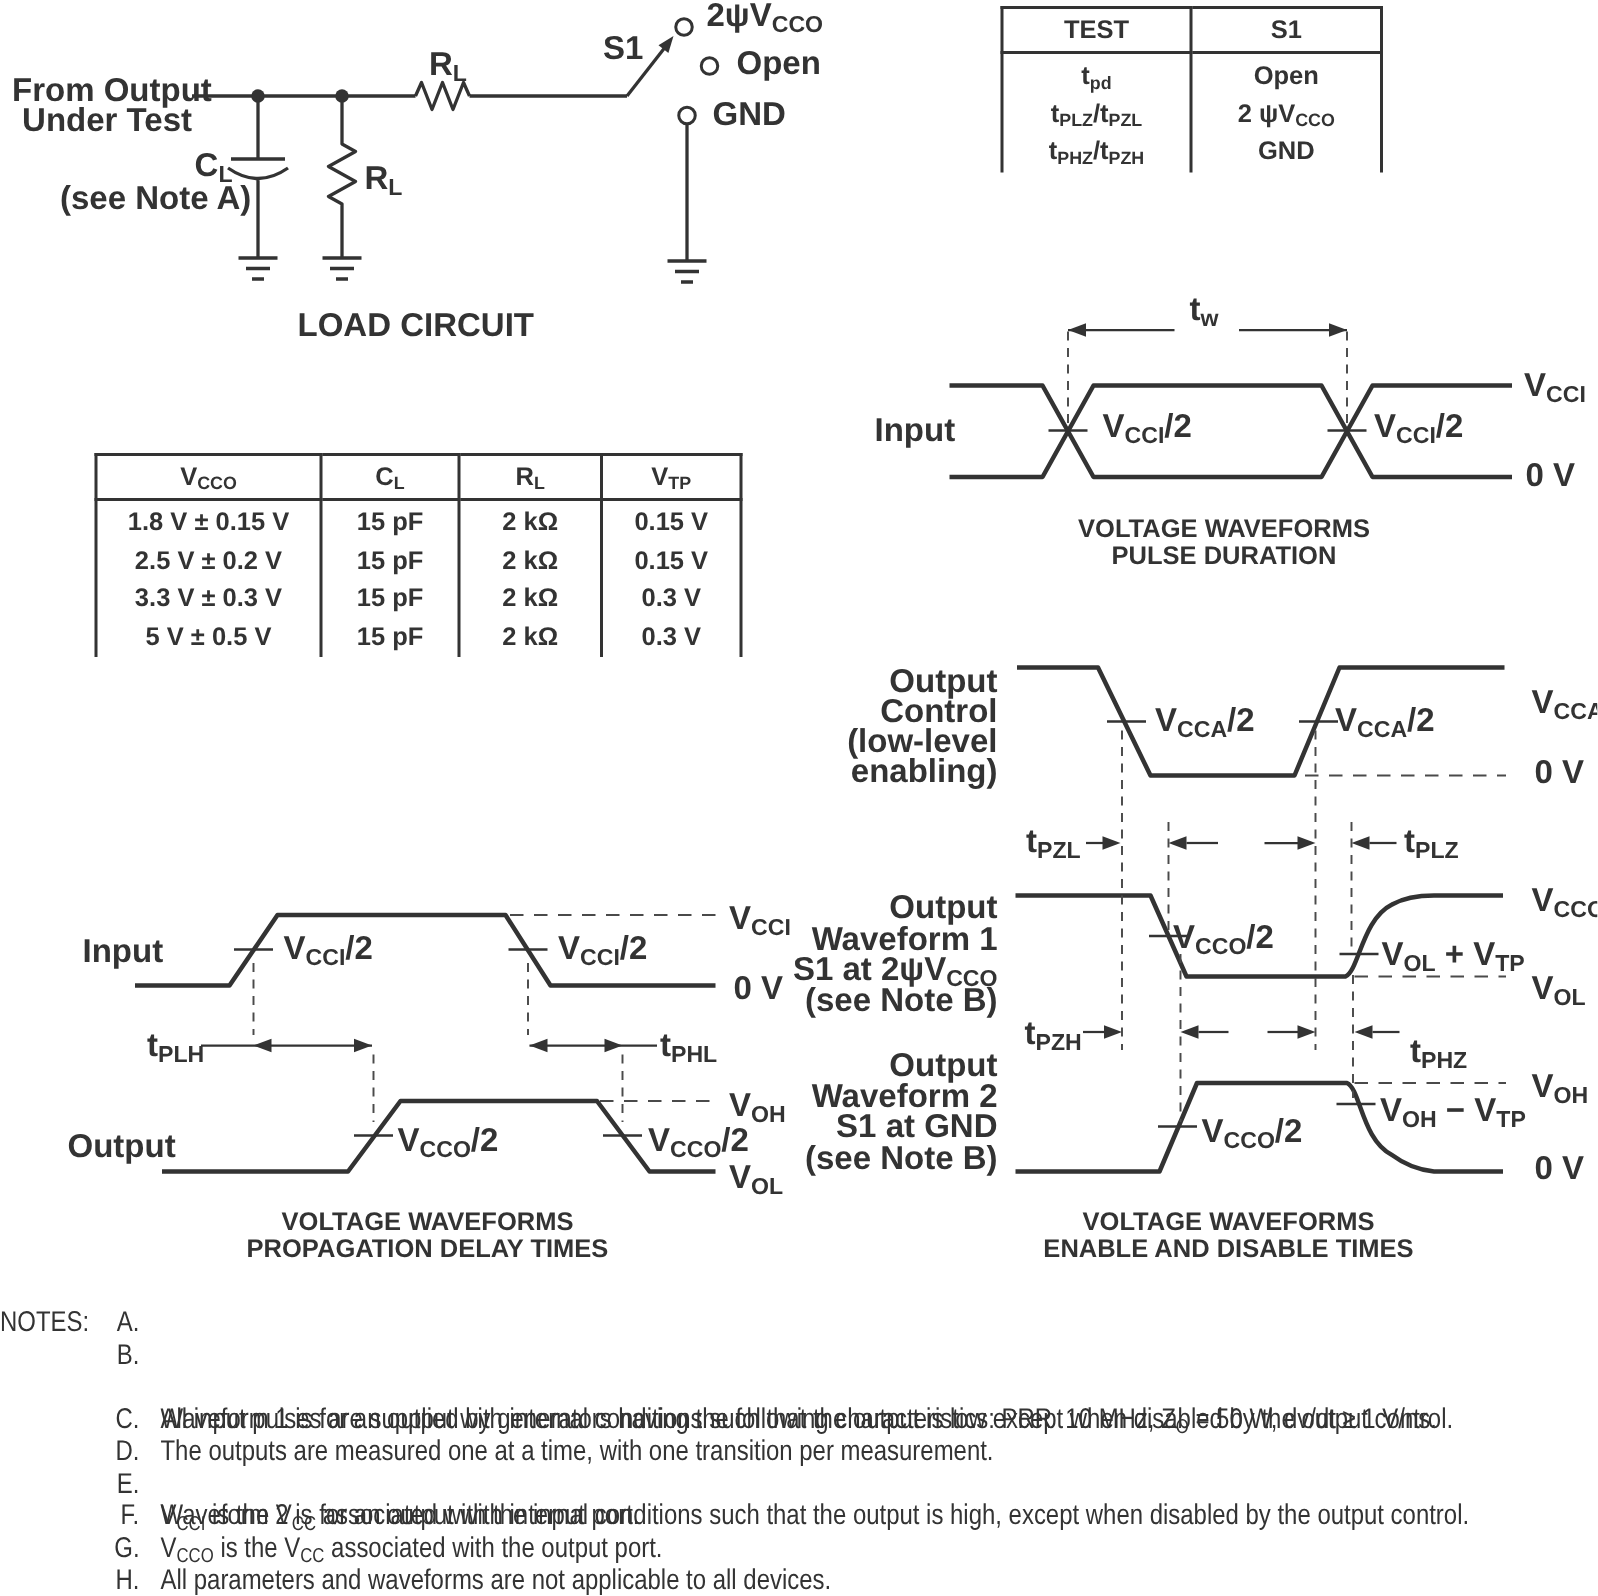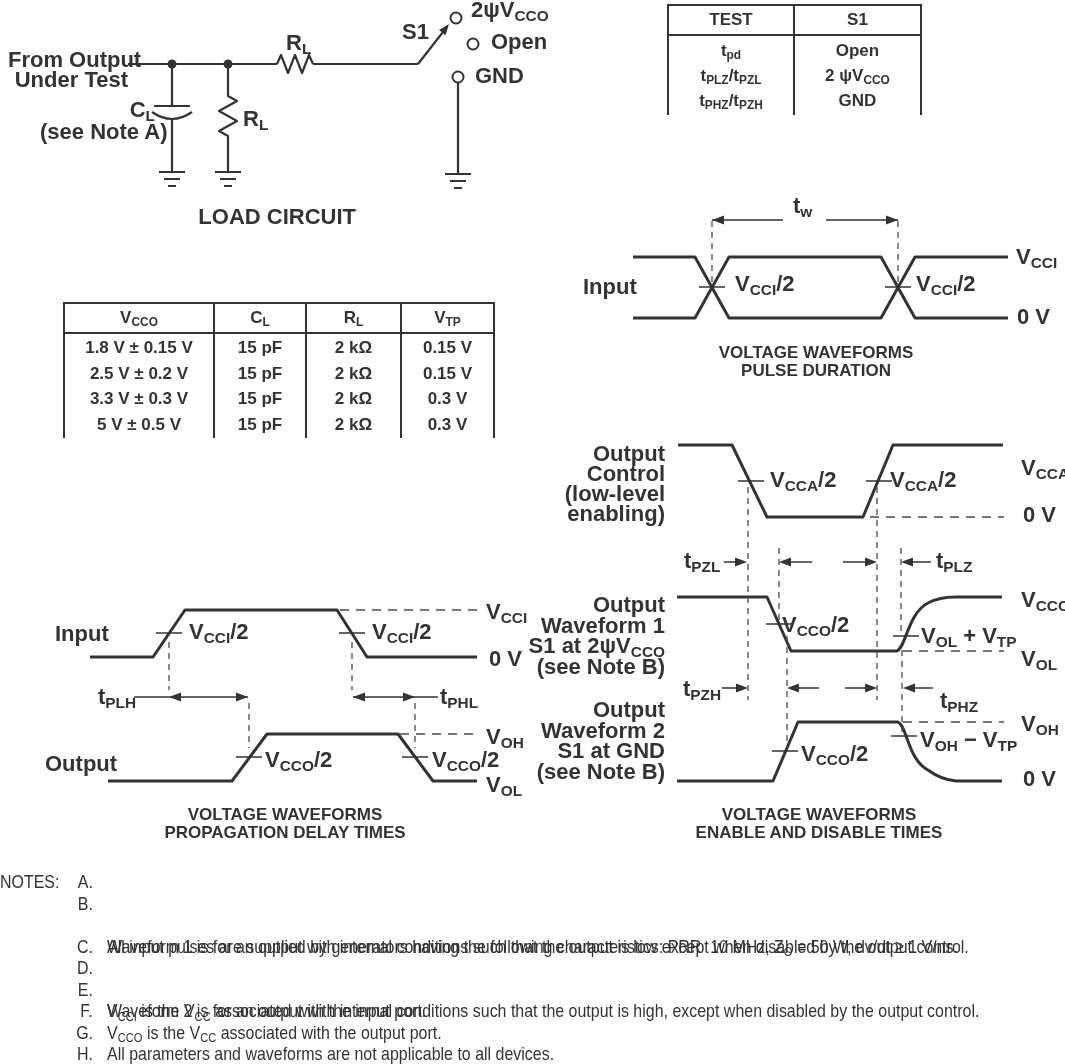--- a/index.html
+++ b/index.html
@@ -284,20 +284,21 @@
         <span class="nline"><span>Waveform 1 is for an output with internal conditions such that the output is low except when disabled by the output control.</span></span>
         <span class="nline"><span>Waveform 2 is for an output with internal conditions such that the output is high, except when disabled by the output control.</span></span>
       </span></span>
     </div>
     <div class="nrow" style="top:935.5px;">
       <span class="nlet"><span class="cdr"><span>C.</span></span></span>
       <span class="ntxt"><span class="cd"><span class="nline"><span>All input pulses are supplied by generators having the following characteristics: PRR  10 MHz, Z</span><sub>O</sub><span> = 50 W, dv/dt ≥ 1 V/ns.</span></span></span></span>
     </div>
     <div class="nrow" style="top:957px;">
       <span class="nlet"><span class="cdr"><span>D.</span></span></span>
+      <span class="ntxt"><span class="cd"><span class="nline"><span>The outputs are measured one at a time, with one transition per measurement.</span></span></span></span>
     </div>
     <div class="nrow" style="top:978.5px;">
       <span class="nlet"><span class="cdr"><span>E.</span></span></span>
     </div>
     <div class="nrow" style="top:1000px;">
       <span class="nlet"><span class="cdr"><span>F.</span></span></span>
       <span class="ntxt"><span class="cd"><span class="nline"><span>V</span><sub>CCI</sub><span> is the V</span><sub>CC</sub><span> associated with the input port.</span></span></span></span>
     </div>
     <div class="nrow" style="top:1021.5px;">
       <span class="nlet"><span class="cdr"><span>G.</span></span></span>

